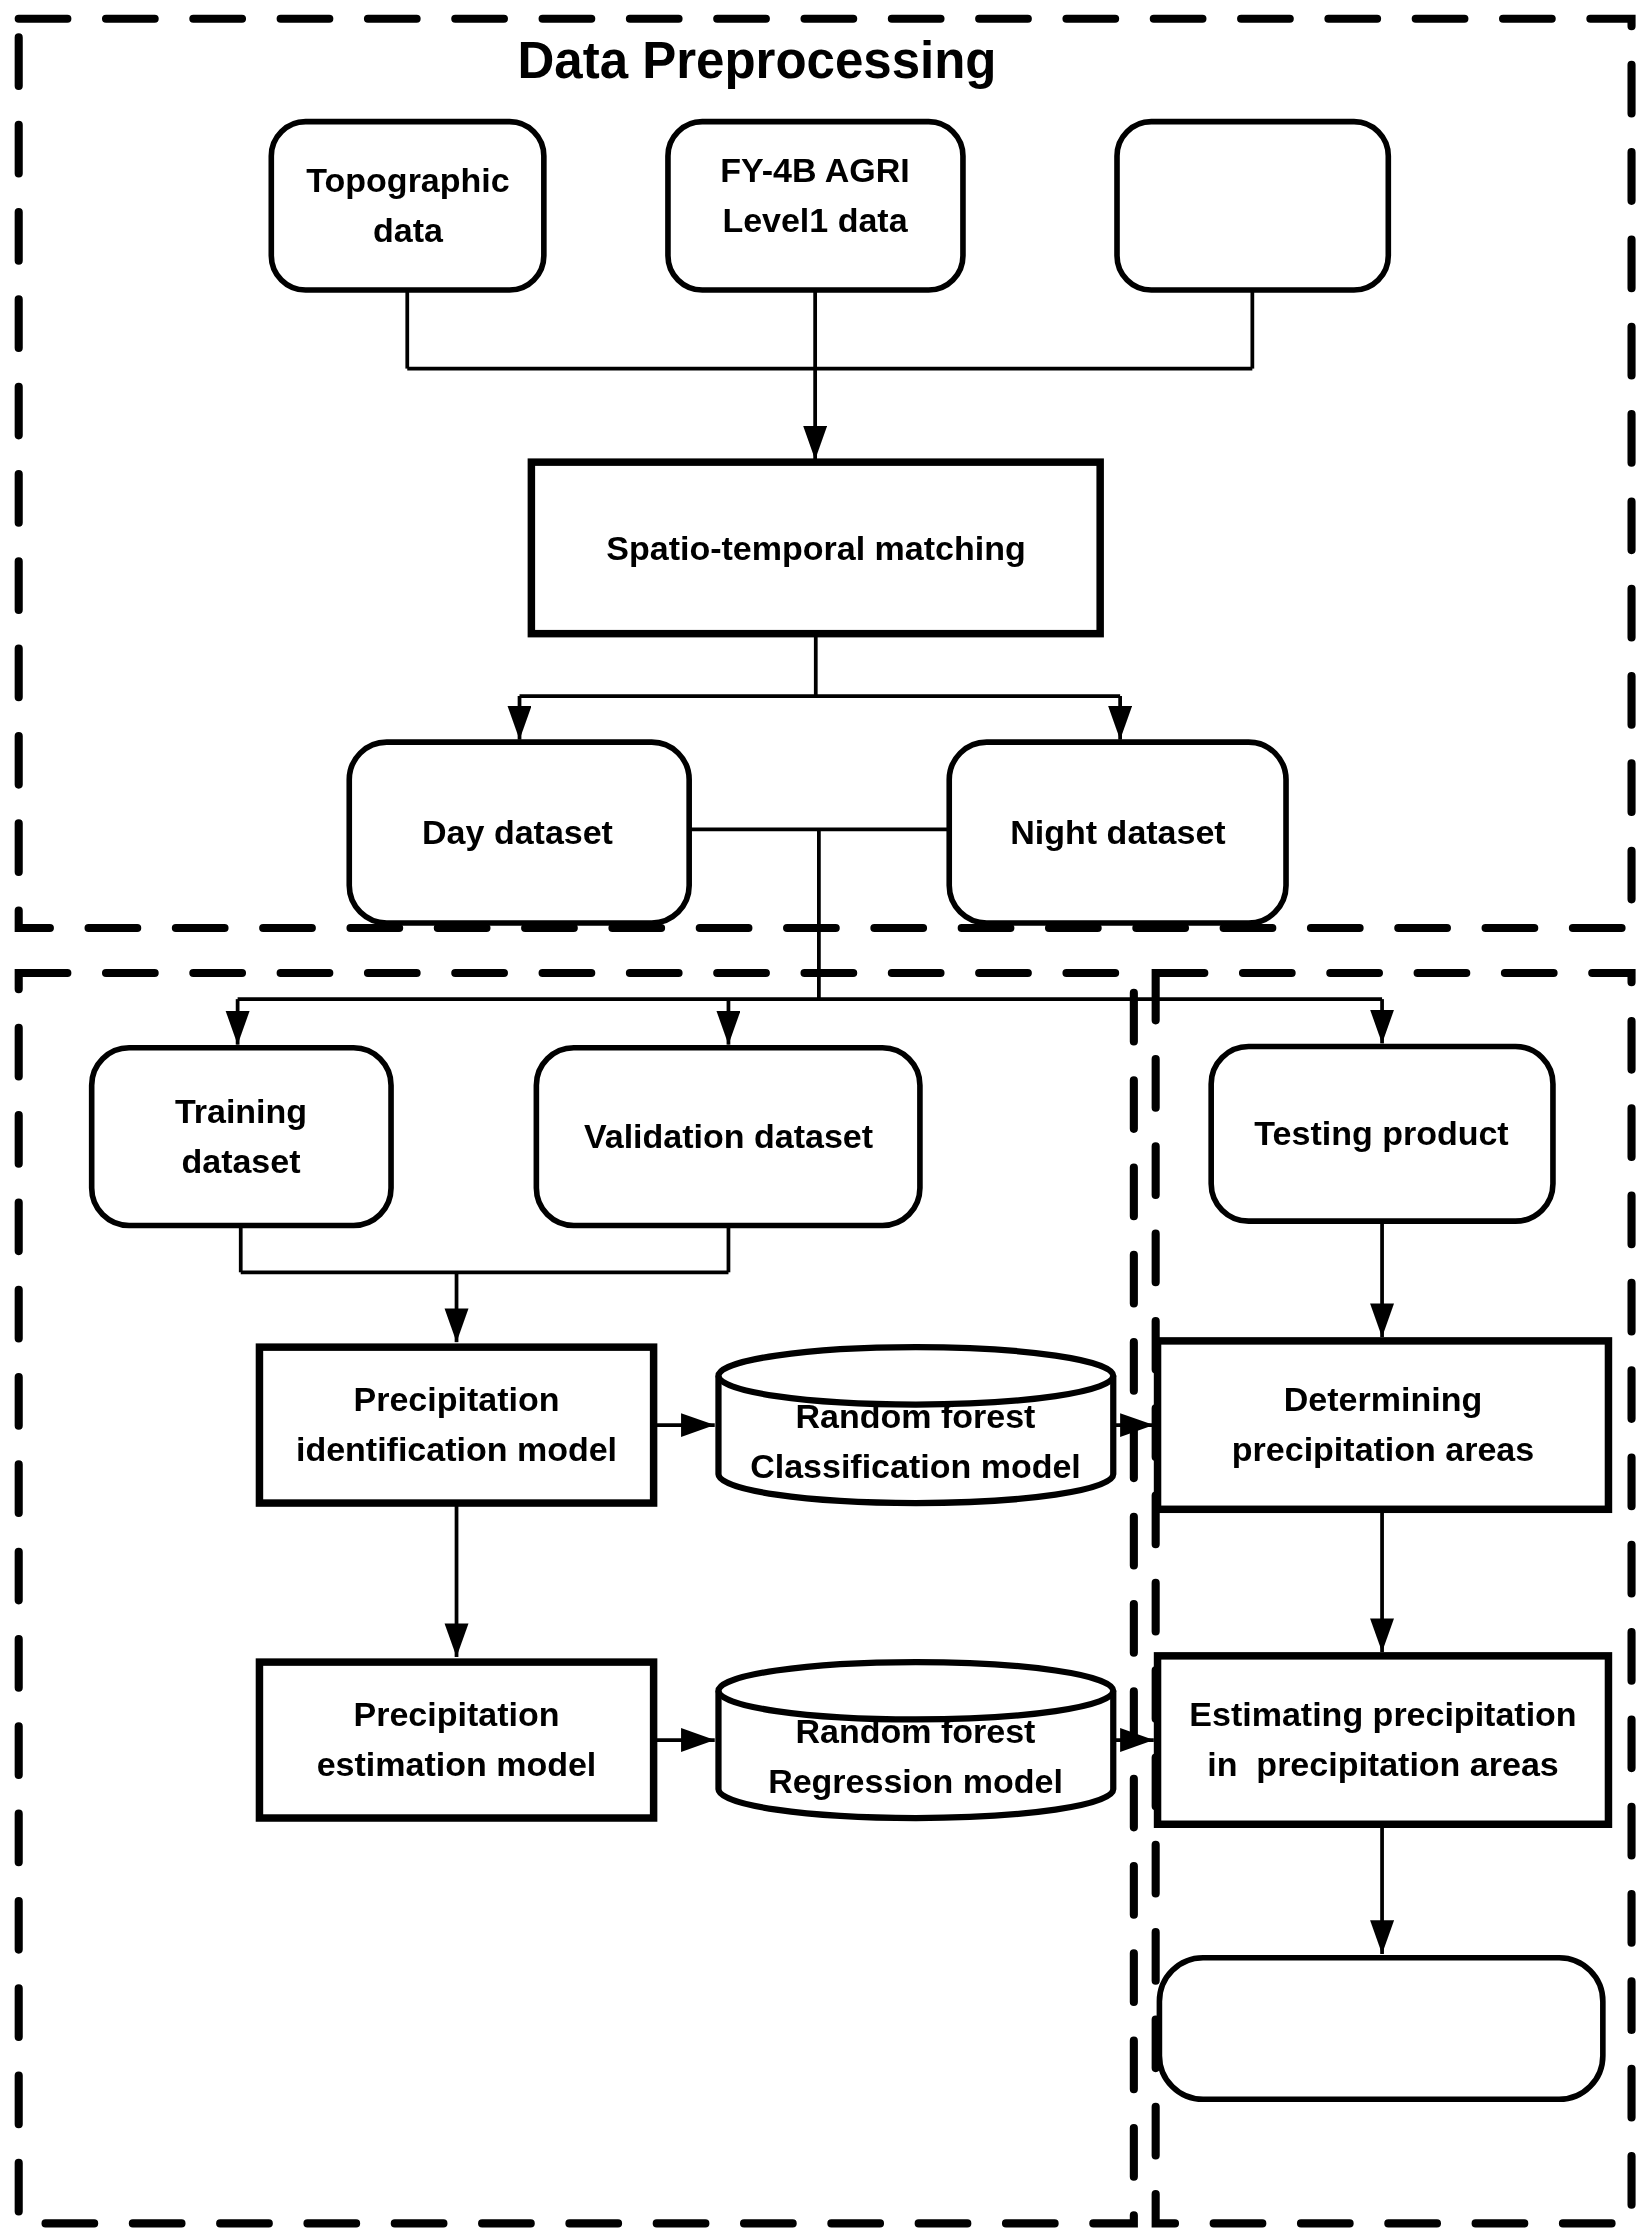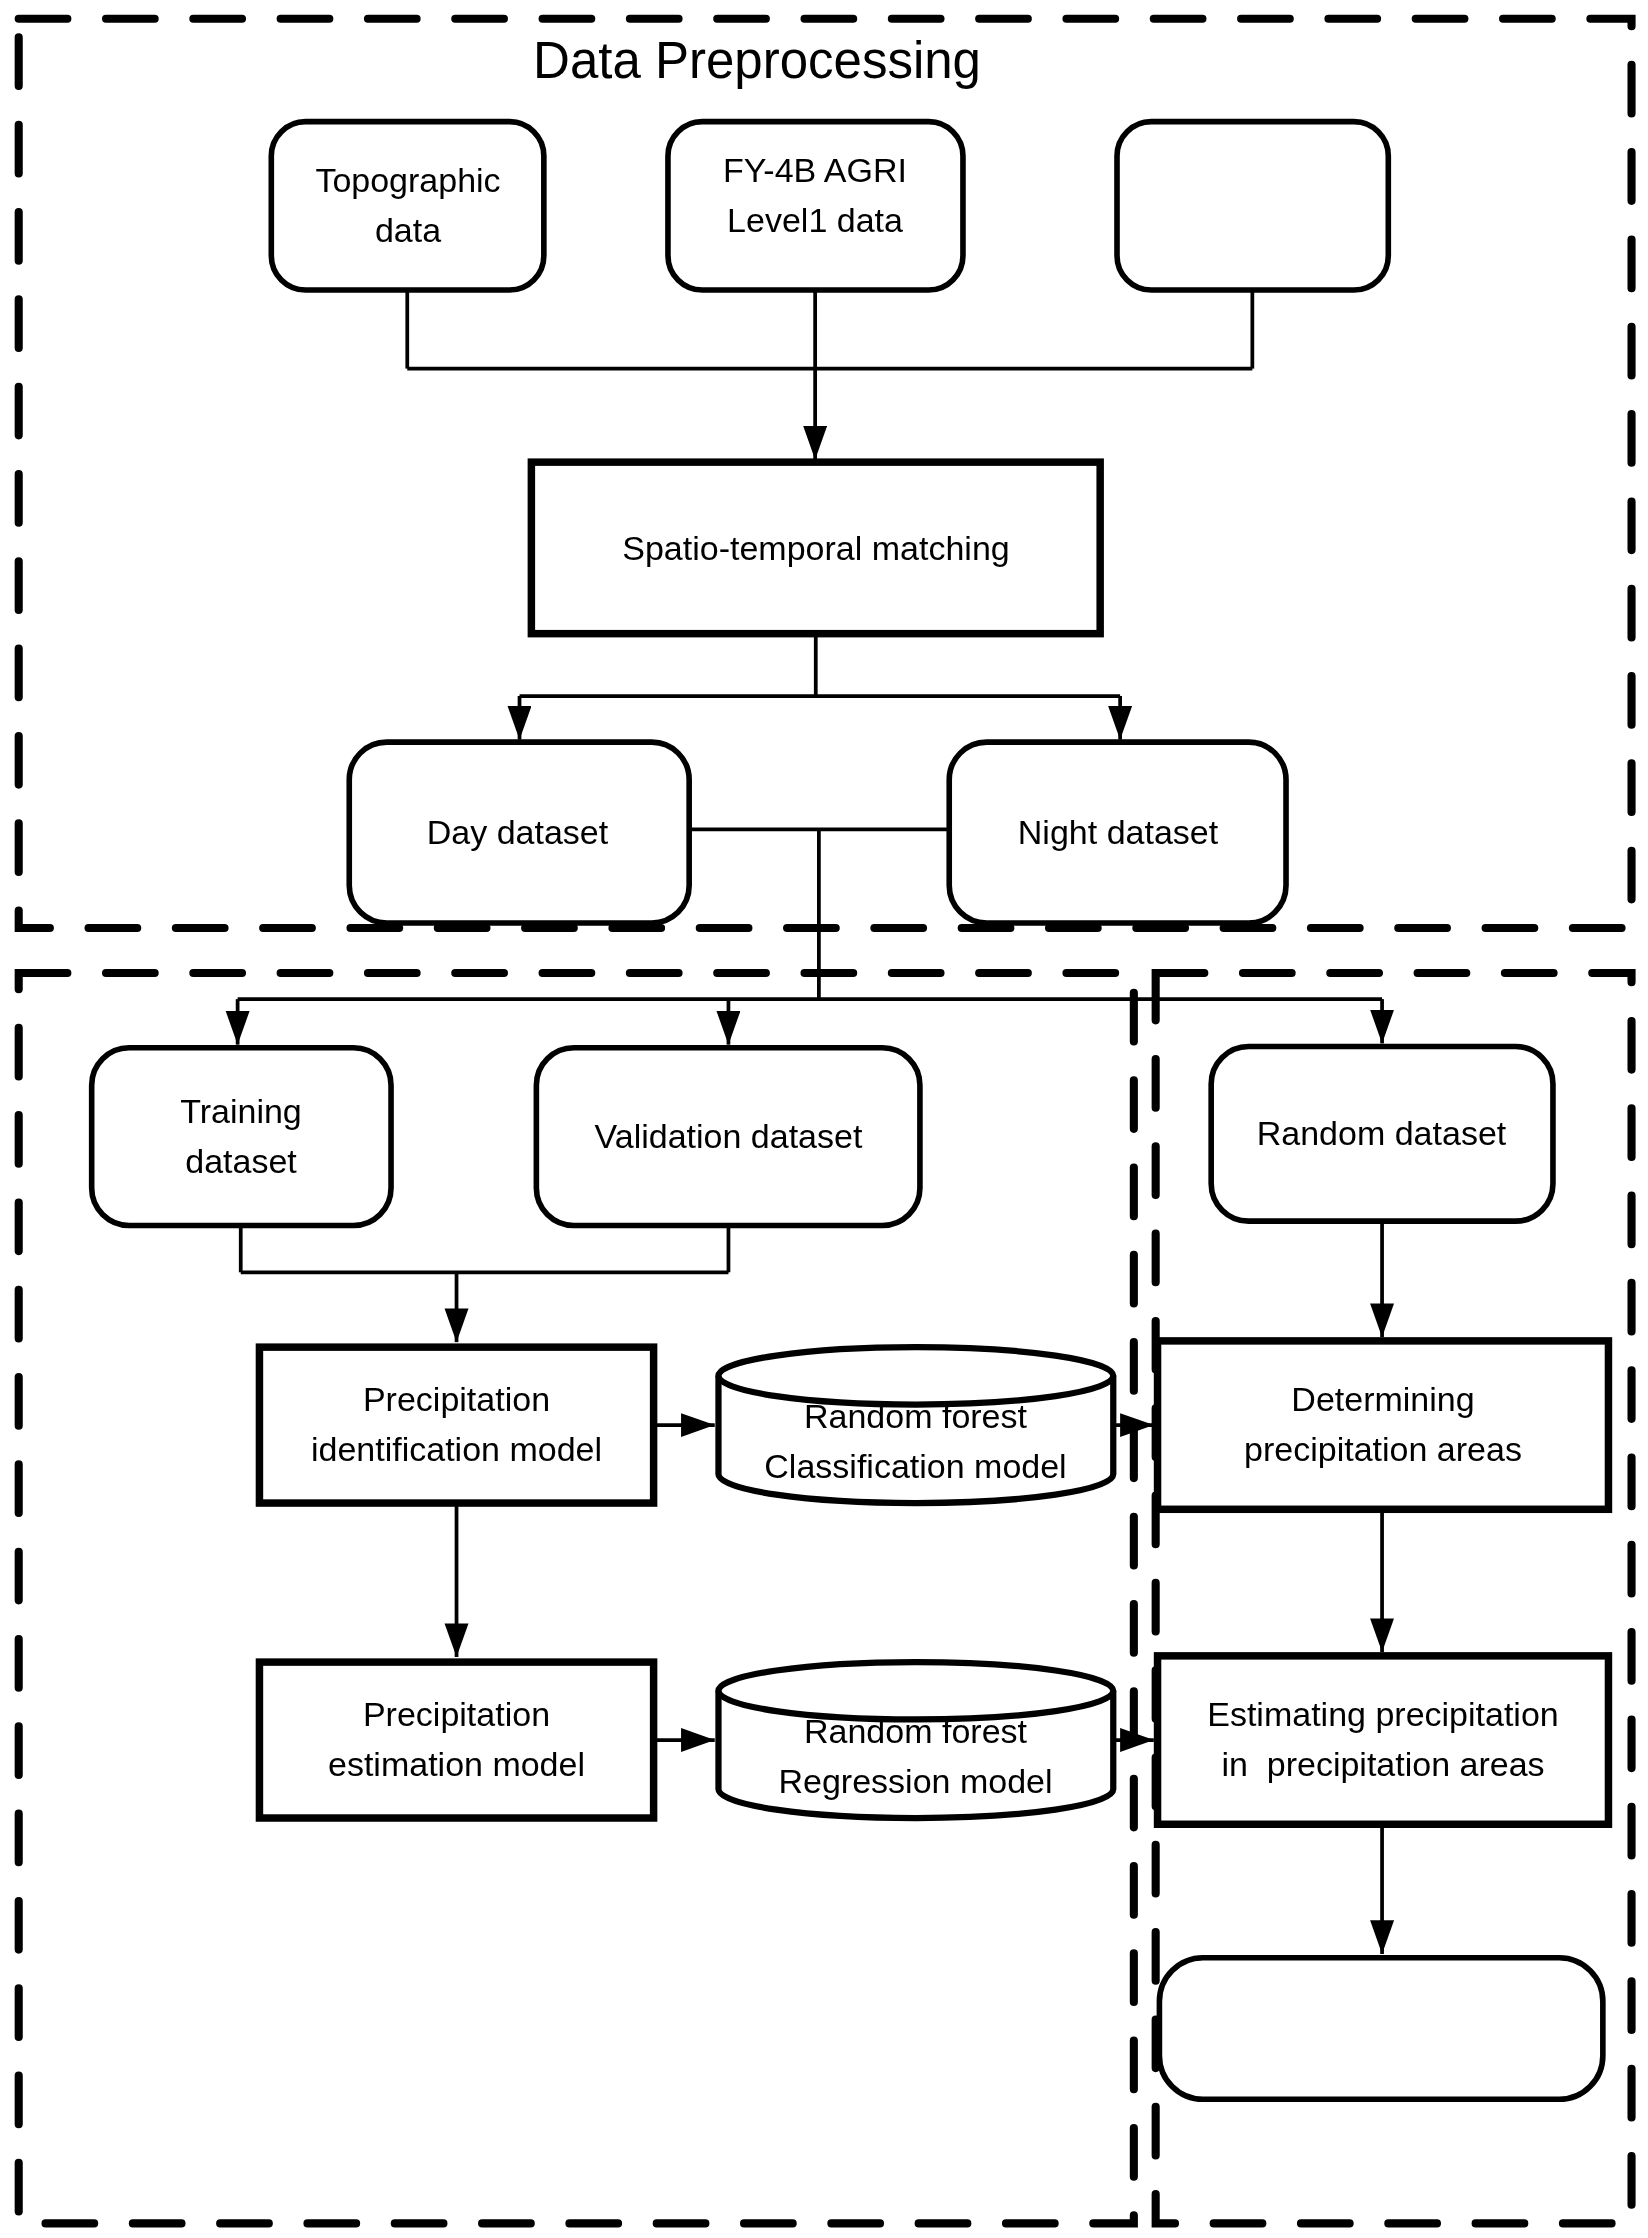--- a/index.html
+++ b/index.html
@@ -21,21 +21,21 @@
     top: 0;
     width: 1649px;
     height: 2239px;
   }
   .lbl {
     position: absolute;
     display: flex;
     align-items: center;
     justify-content: center;
     text-align: center;
-    font-weight: 400;
+    font-weight: 700;
     color: #000000;
     font-size: 34px;
     line-height: 1.45;
     white-space: pre-wrap;
   }
   .section-title {
     font-size: 51px;
     line-height: 1.2;
   }
   .shape { fill: #ffffff; stroke: #000000; }
@@ -130,21 +130,21 @@
   <div class="lbl" style="left:279px; top:129px; width:258px; height:153px;">Topographic
 data</div>
   <div class="lbl" style="left:675px; top:119px; width:280px; height:153px;">FY-4B AGRI
 Level1 data</div>
   <div class="lbl" style="left:539px; top:470px; width:554px; height:157px;">Spatio-temporal matching</div>
   <div class="lbl" style="left:355px; top:750px; width:325px; height:166px;text-align:right;">Day dataset</div>
   <div class="lbl" style="left:957px; top:750px; width:322px; height:166px;">Night dataset</div>
   <div class="lbl" style="left:99px; top:1055px; width:284px; height:163px;">Training
 dataset</div>
   <div class="lbl" style="left:544px; top:1055px; width:369px; height:163px;">Validation dataset</div>
-  <div class="lbl" style="left:1218px; top:1054px; width:327px; height:160px;">Random dataset</div>
+  <div class="lbl" style="left:1218px; top:1054px; width:327px; height:160px;">Testing product</div>
   <div class="lbl" style="left:267px; top:1354px; width:379px; height:141px;">Precipitation
 identification model</div>
   <div class="lbl" style="left:722px; top:1387px; width:387px; height:109px;">Random forest
 Classification model</div>
   <div class="lbl" style="left:1165px; top:1348px; width:436px; height:153px;">Determining
 precipitation areas</div>
   <div class="lbl" style="left:267px; top:1669px; width:379px; height:141px;">Precipitation
 estimation model</div>
   <div class="lbl" style="left:722px; top:1702px; width:387px; height:109px;">Random forest
 Regression model</div>

